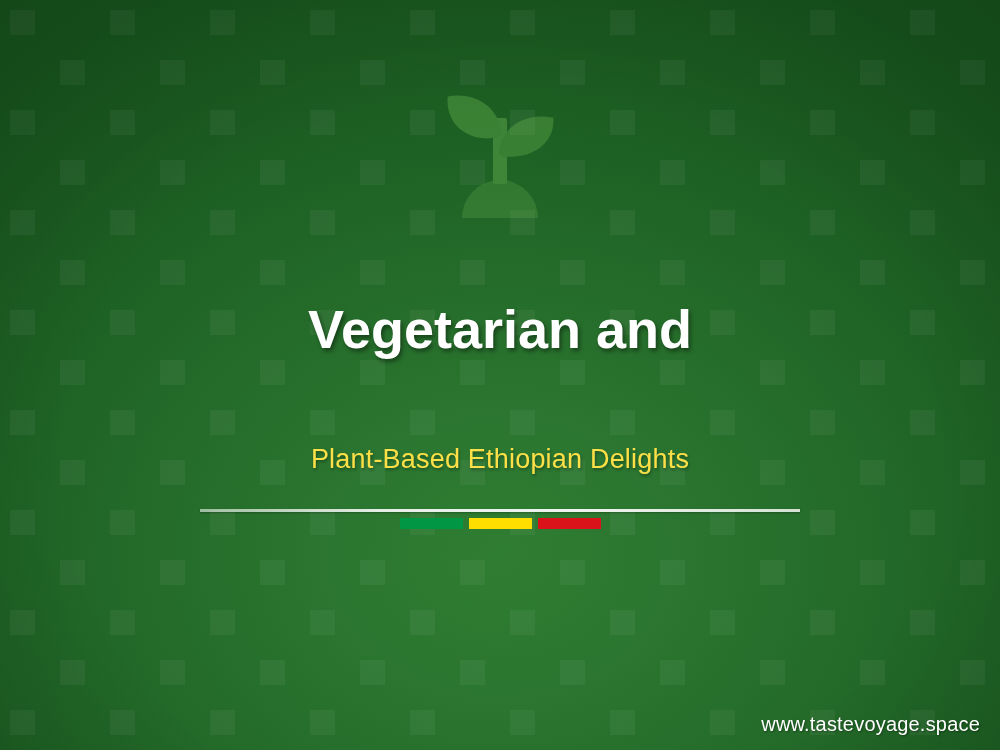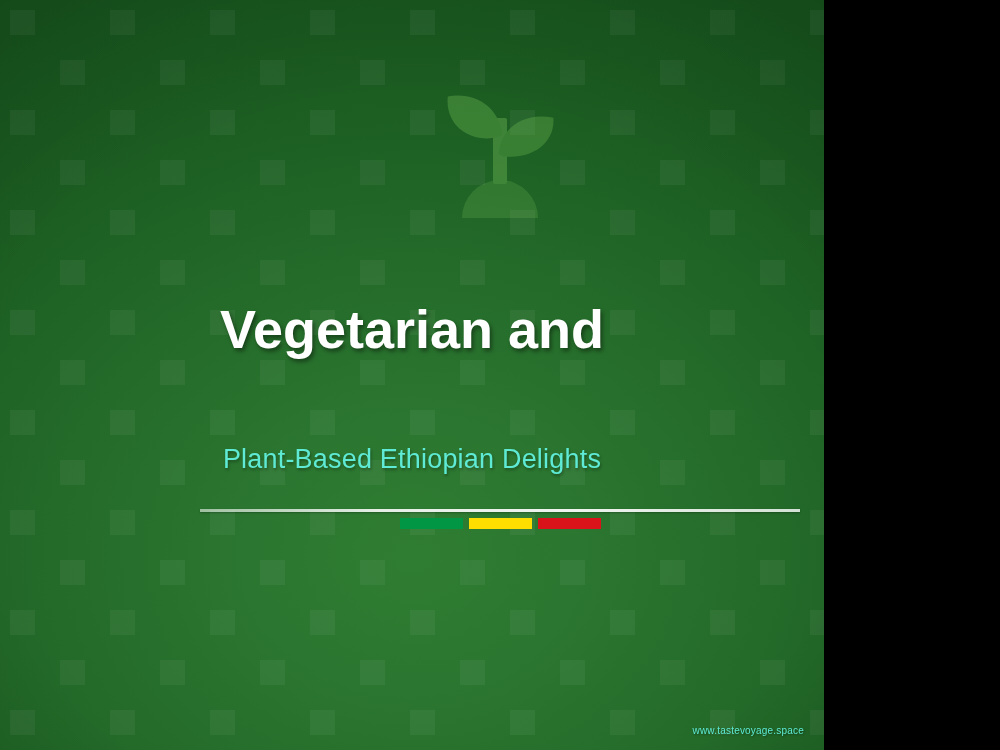--- a/index.html
+++ b/index.html
@@ -9,21 +9,21 @@
   }
   body {
     width: 1000px;
     height: 750px;
     overflow: hidden;
     font-family: "Liberation Sans", sans-serif;
   }
 
   #slide {
     position: relative;
-    width: 824px;
+    width: 1000px;
     height: 750px;
     overflow: hidden;
     background-color: #1b5e20;
   }
 
   
   .bg-gradient {
     position: absolute;
     inset: 0;
     background:
@@ -119,21 +119,21 @@
     text-shadow: 2px 3px 4px rgba(0,0,0,0.42);
   }
   .title .line { display: block; }
 
   .subtitle {
     position: absolute;
     left: 0;
     right: 0;
     top: 444px;
     text-align: center;
-    color: #5eead4;
+    color: #fde047;
     font-size: 27px;
     font-weight: normal;
     letter-spacing: 0.2px;
     text-shadow: 1px 2px 3px rgba(0,0,0,0.32);
   }
 
   
   .divider {
     position: absolute;
     left: 200px;
@@ -161,22 +161,22 @@
   .accent-bars .bar {
     width: 63px;
     height: 11px;
   }
 
   
   .footer-url {
     position: absolute;
     right: 20px;
     bottom: 14px;
-    color: #5eead4;
-    font-size: 10px;
+    color: #ffffff;
+    font-size: 20px;
     letter-spacing: 0.2px;
     text-shadow: 1px 1px 2px rgba(0,0,0,0.35);
   }
 </style>
 </head>
 <body>
 
 <div id="slide">
 
   <div class="bg-gradient"></div>

